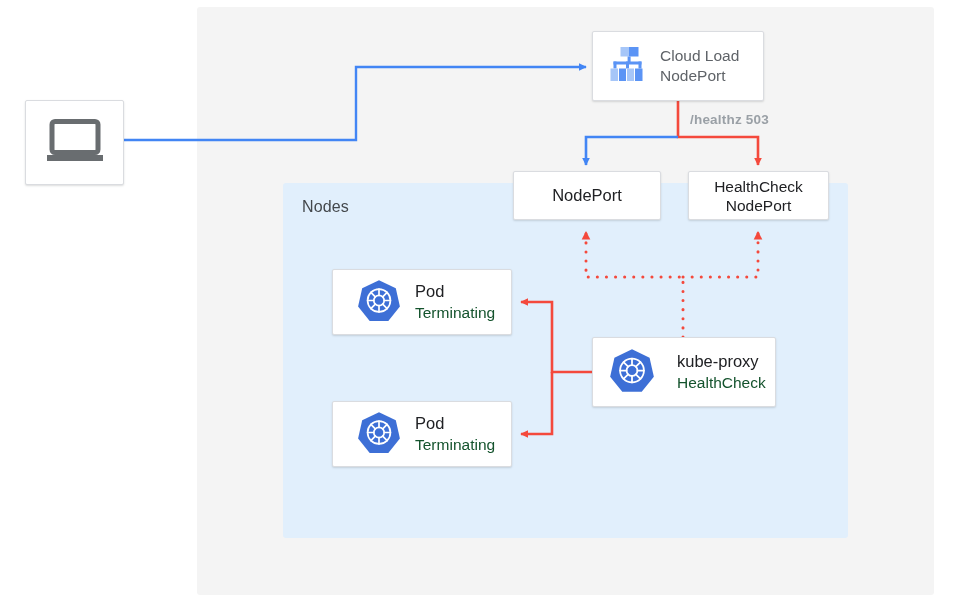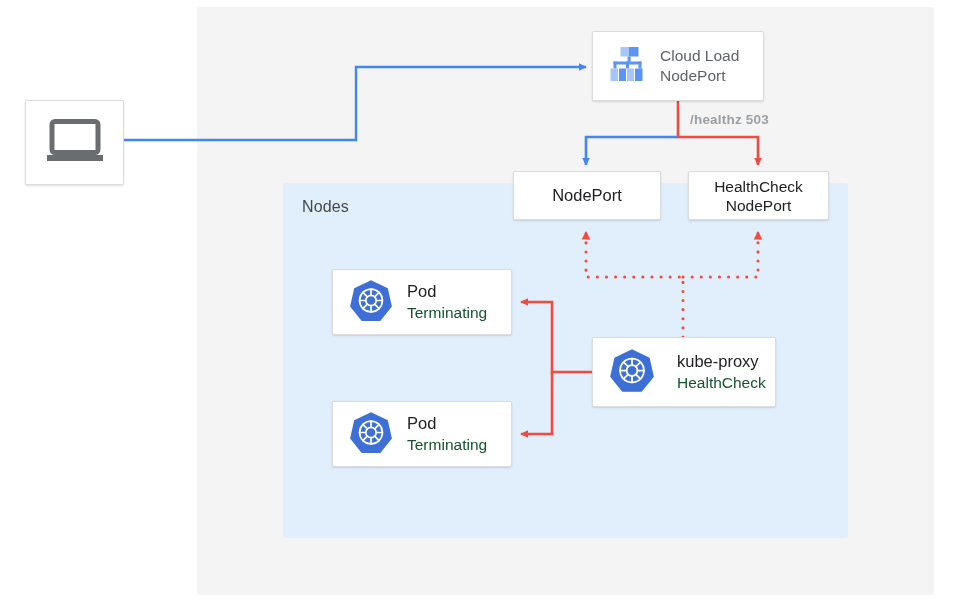--- a/index.html
+++ b/index.html
@@ -105,21 +105,21 @@
     height: 49px;
     font-size: 15.5px;
     line-height: 19px;
   }
 
   
   .pod-card {
     left: 332px;
     width: 180px;
     height: 66px;
-    padding-left: 16px;
+    padding-left: 24px;
     gap: 14px;
   }
   .pod-card.pod1 { top: 269px; }
   .pod-card.pod2 { top: 401px; }
 
   .kproxy-card {
     left: 592px;
     top: 337px;
     width: 184px;
     height: 70px;

